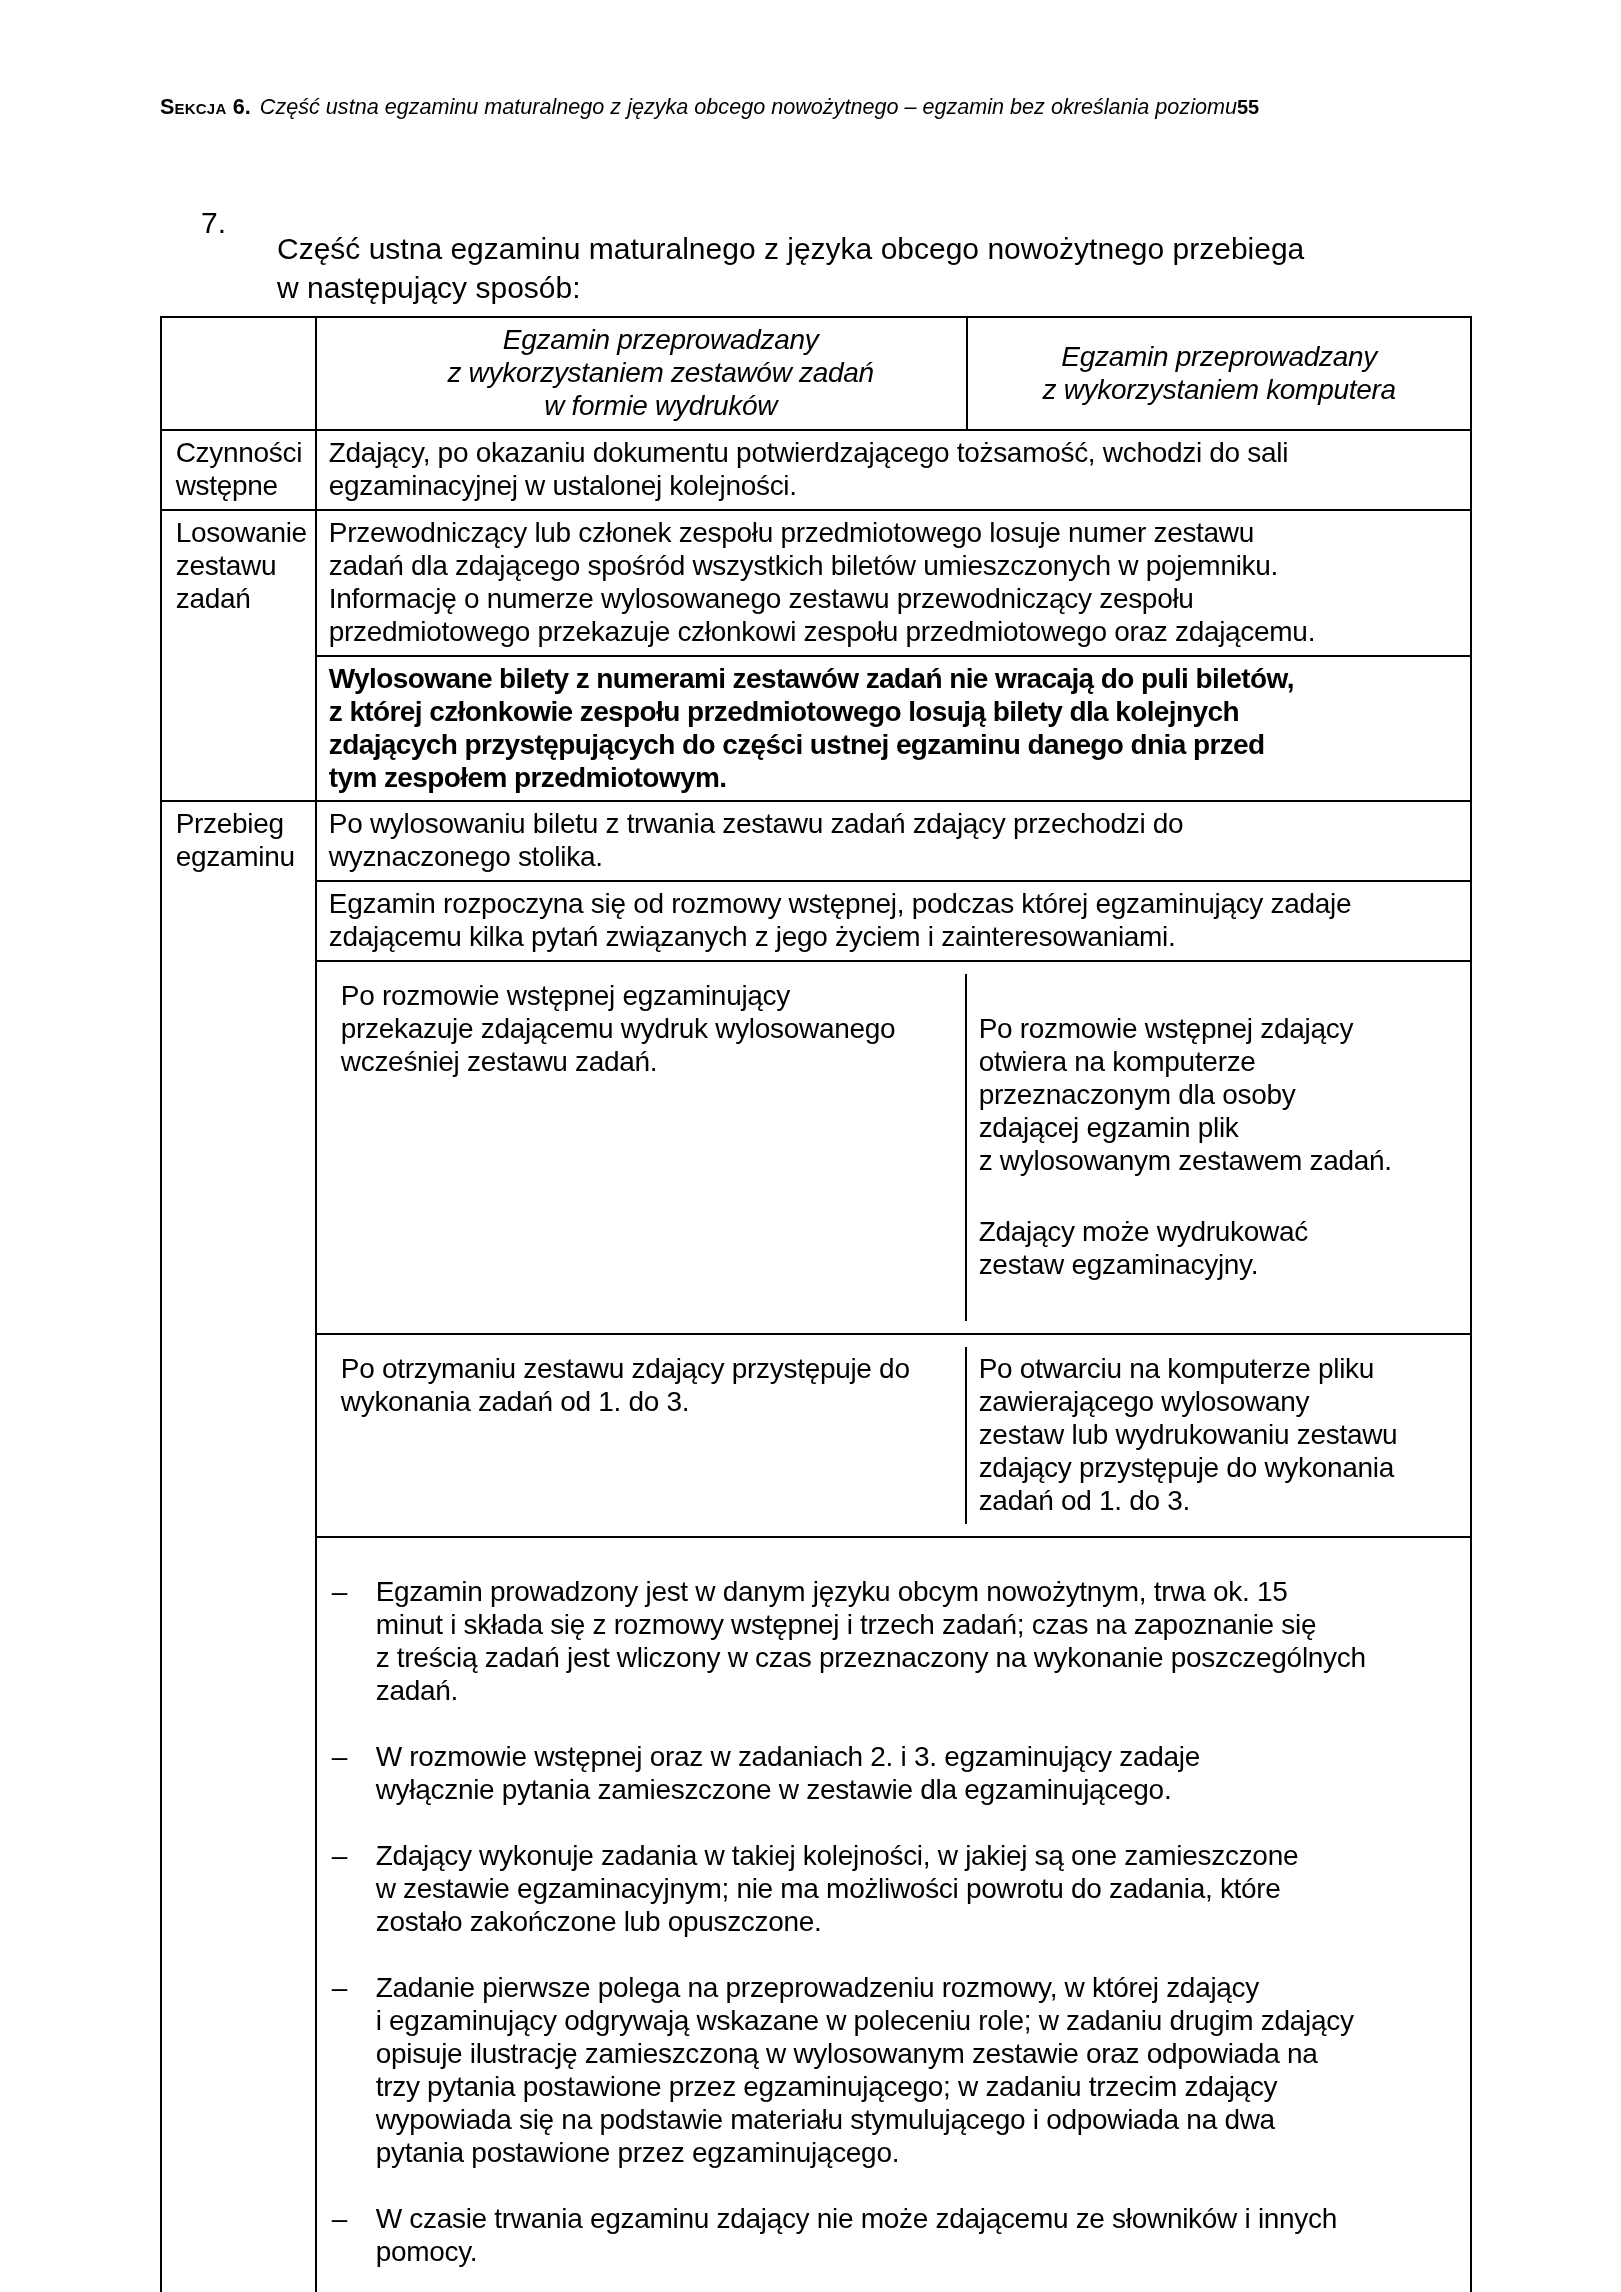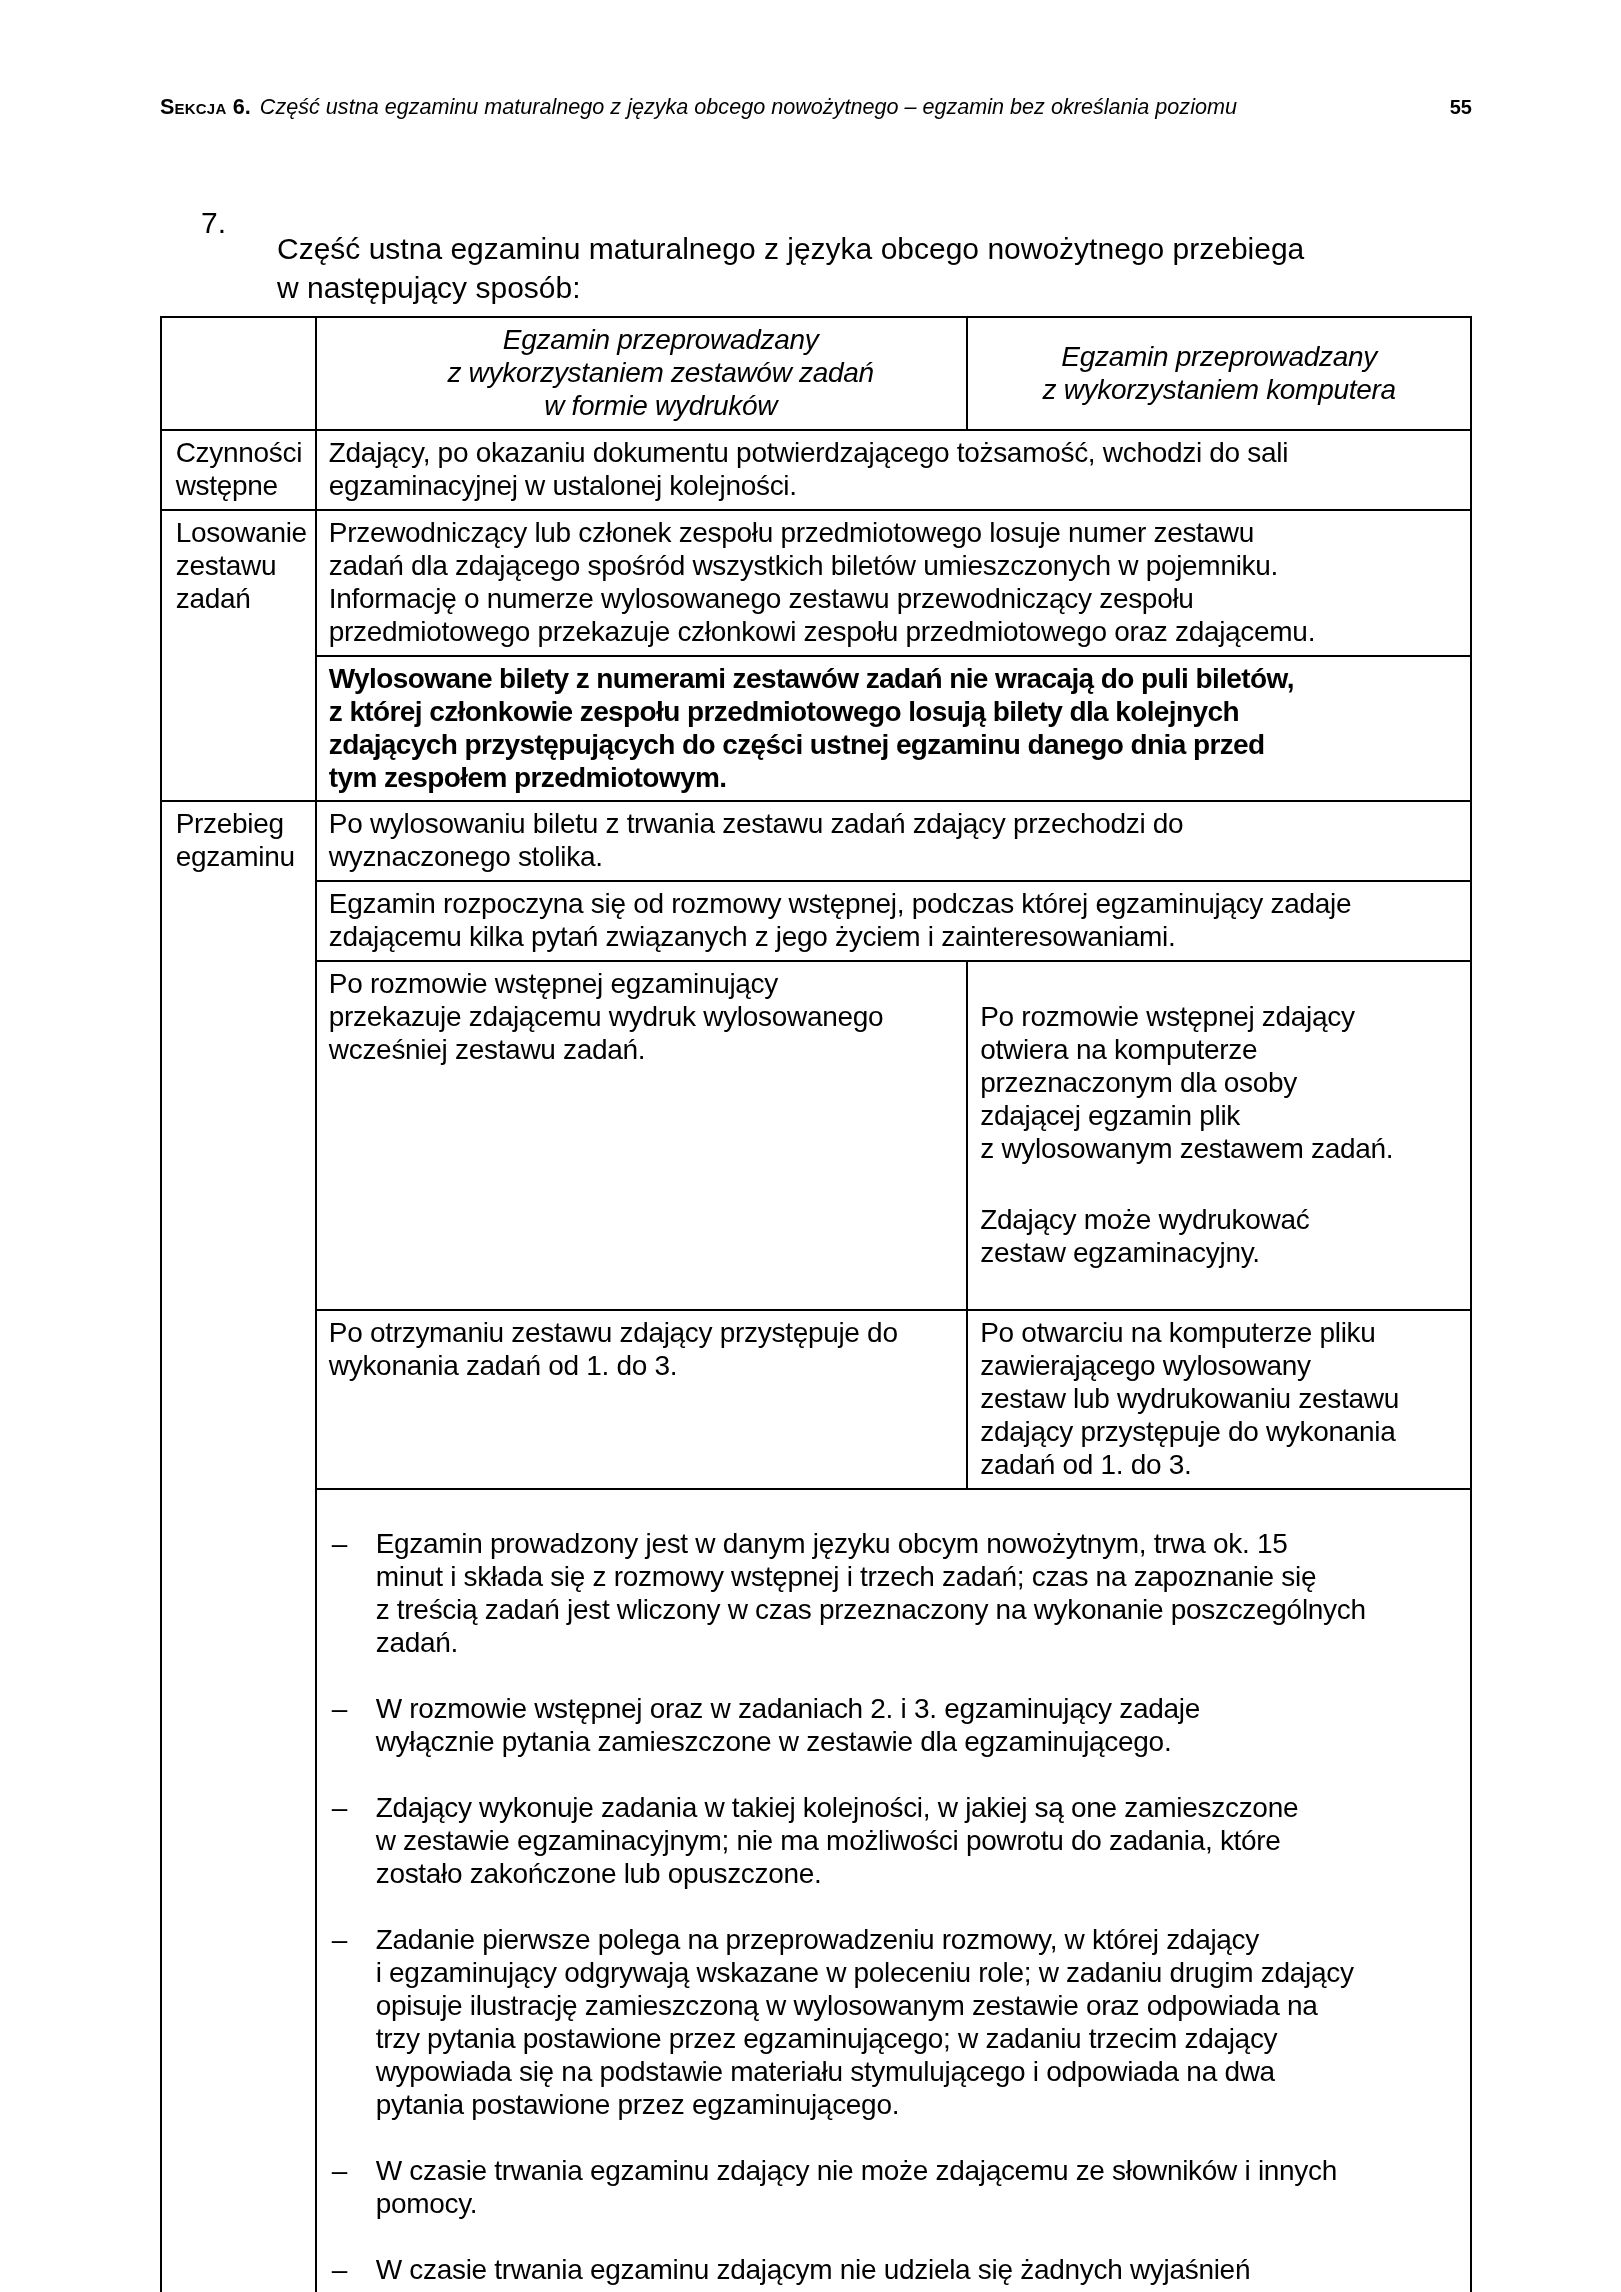--- a/index.html
+++ b/index.html
@@ -9,21 +9,20 @@
     height: 2293px;
     color: #000000;
     font-family: "Liberation Sans", sans-serif;
     overflow: hidden;
   }
   .page { padding: 94px 149px 0 160px; }
 
   
   .running-header {
     display: flex;
-    justify-content: space-between;
     align-items: baseline;
     font-size: 21.6px;
     line-height: 25.5px;
   }
   .rh-title { font-style: italic; }
   .section-label {
     font-style: normal;
     font-weight: bold;
     font-variant: small-caps;
     letter-spacing: 0.2px;
@@ -72,21 +71,21 @@
     justify-content: center;
     padding: 4.9px 9.8px 6.9px 9.8px;
     min-height: 108px;
   }
   .hdr-cell.printed { width: 55%; border-right: 2px solid #000; }
   .hdr-cell.computer { flex: 1; }
 
   .cell { padding: 4.9px 9.8px 6.9px 11.8px; white-space: pre-line; }
   .cell.bold-note { font-weight: bold; letter-spacing: -0.6px; }
 
-  .two-col { display: flex; padding: 0; }
+  .two-col { display: flex; padding: 12px; }
   .sub-left {
     width: 56.5%;
     flex-shrink: 0;
     border-right: 2px solid #000;
     padding: 4.9px 9.8px 6.9px 11.8px;
     white-space: pre-line;
   }
   .sub-right { flex: 1; padding: 4.9px 7.8px 6.9px 11.8px; white-space: pre-line; }
   .para + .para { margin-top: 5px; }
 

